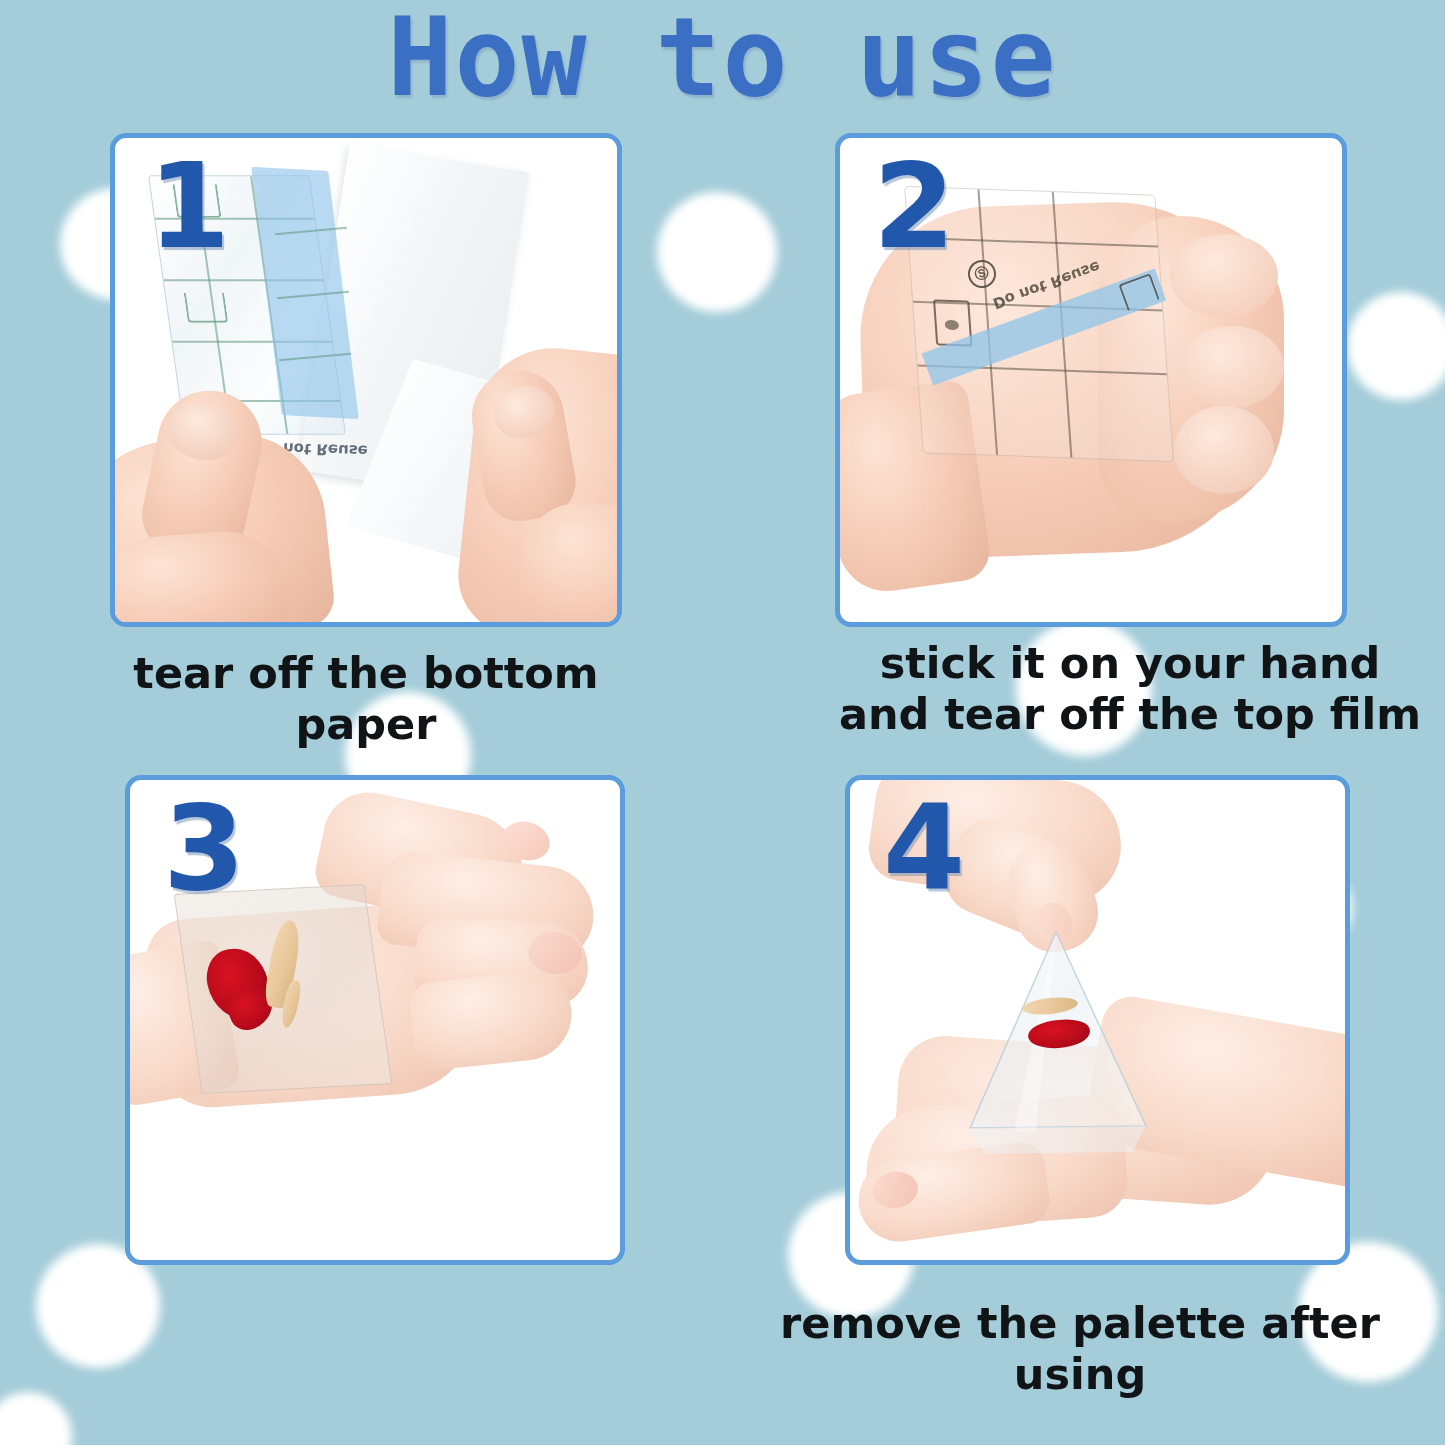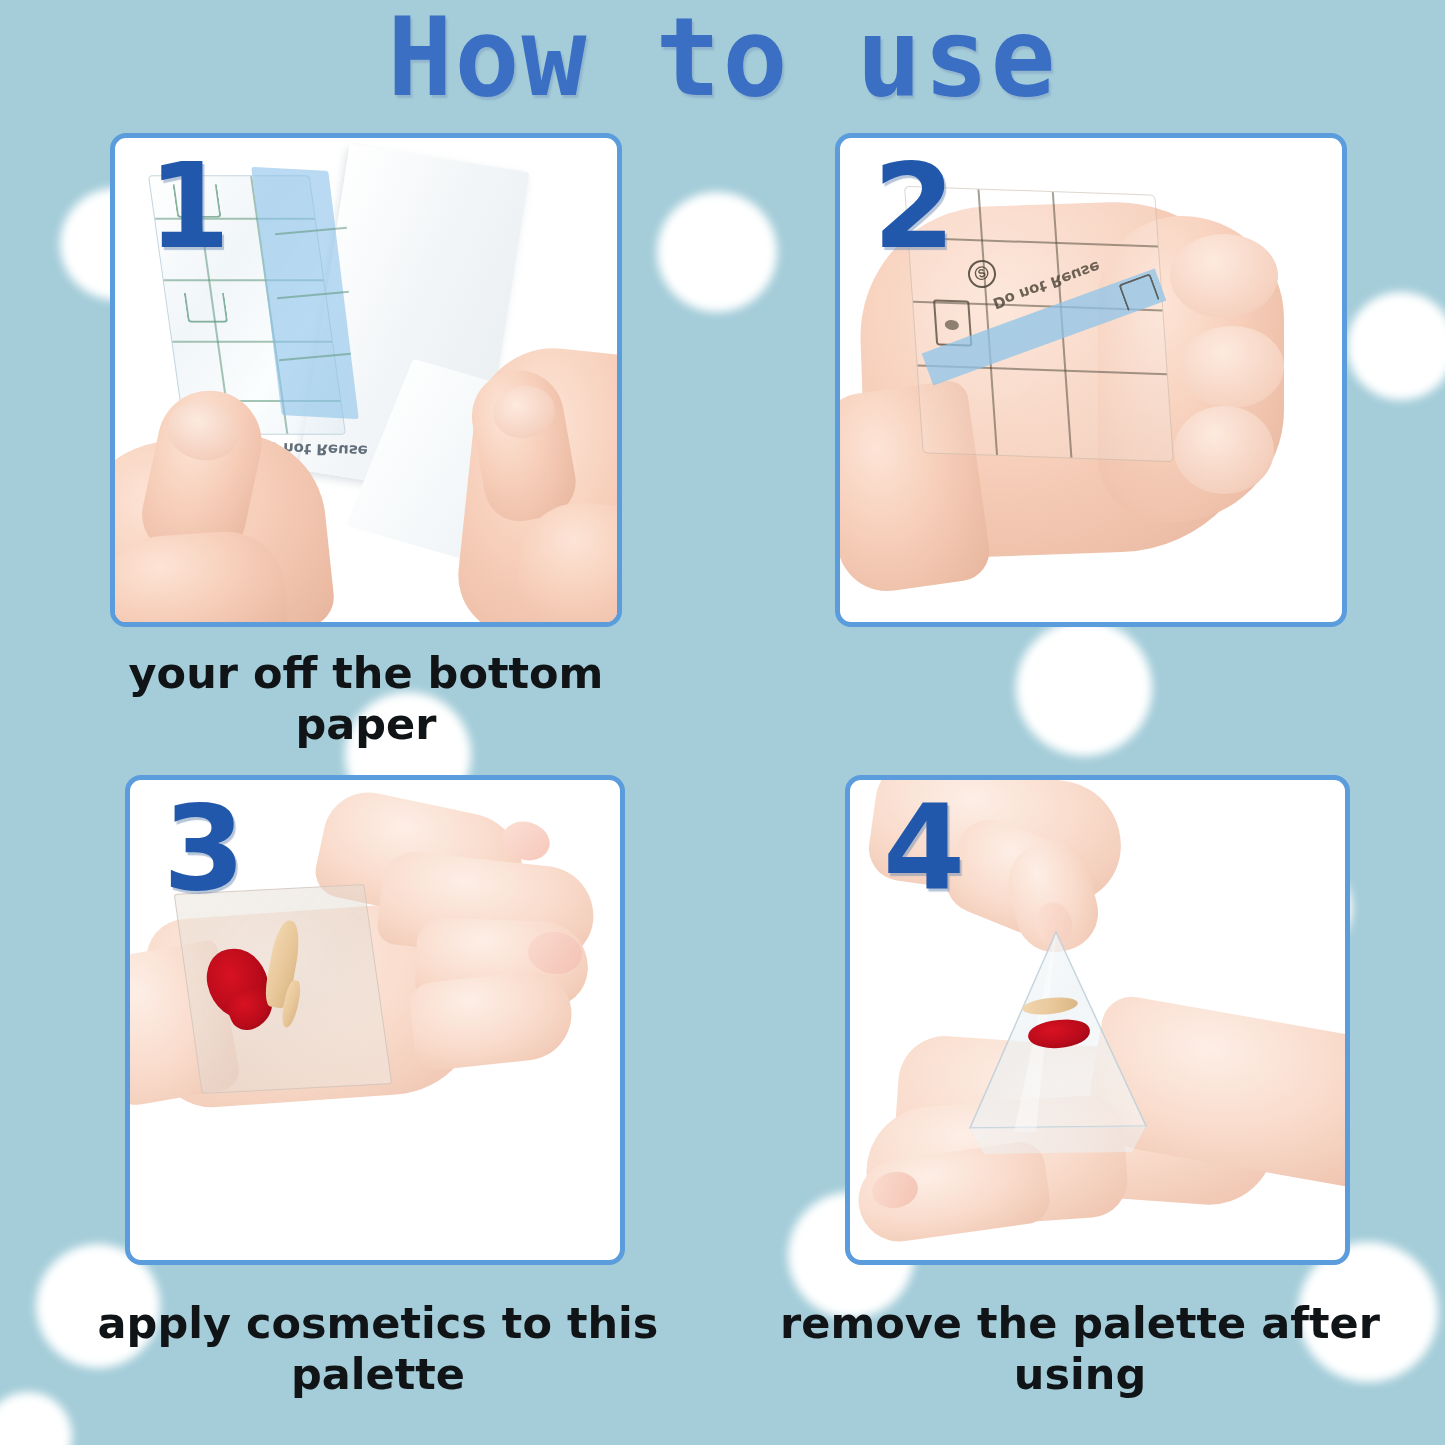--- a/index.html
+++ b/index.html
@@ -204,21 +204,21 @@
         <div class="skin" style="left:-20px;top:396px;width:190px;height:108px;border-radius:70px 60px 20px 20px;transform:rotate(-4deg);"></div>
 
         <div class="skin" style="left:352px;top:212px;width:200px;height:290px;border-radius:80px 40px 30px 60px;transform:rotate(6deg);"></div>
         <div class="skin" style="left:362px;top:232px;width:92px;height:150px;border-radius:46px 46px 36px 36px;transform:rotate(-10deg);"></div>
         <div style="position:absolute;left:378px;top:248px;width:62px;height:52px;border-radius:50%;background:radial-gradient(ellipse at 40% 35%,#fdeade 0%,#f5d0be 70%,#efc1ac 100%);transform:rotate(-10deg);"></div>
         <div class="skin" style="left:404px;top:366px;width:150px;height:132px;border-radius:60px 30px 20px 50px;transform:rotate(4deg);"></div>
       </div>
     </div>
     <div class="step-num">1</div>
   </div>
-  <div class="caption" style="left:60px;top:648px;width:612px;">your off the bottom paper</div>
+  <div class="caption" style="left:60px;top:648px;width:612px;">tear off the bottom paper</div>
 
   <div class="step" style="left:835px;top:133px;width:512px;height:494px;">
     <div class="panel">
       <div class="scene">
 
         <div class="skin" style="left:22px;top:66px;width:404px;height:350px;border-radius:130px 150px 150px 120px;transform:rotate(-2deg);"></div>
         <div class="skin" style="left:258px;top:78px;width:186px;height:306px;border-radius:90px 110px 120px 70px;"></div>
         <div style="position:absolute;left:330px;top:96px;width:108px;height:84px;border-radius:50%;background:radial-gradient(ellipse at 40% 32%,#fdeade 0%,#f6d2c0 70%,#eec3ae 100%);"></div>
         <div style="position:absolute;left:340px;top:188px;width:104px;height:82px;border-radius:50%;background:radial-gradient(ellipse at 40% 32%,#fdeade 0%,#f6d2c0 70%,#eec3ae 100%);"></div>
         <div style="position:absolute;left:334px;top:268px;width:100px;height:88px;border-radius:50%;background:radial-gradient(ellipse at 40% 32%,#fdeade 0%,#f4cfbd 70%,#ecbfa9 100%);"></div>
@@ -236,20 +236,22 @@
 
         <div class="bluestripe" style="left:80px;top:172px;width:248px;height:34px;transform:rotate(-20deg);opacity:.75;"></div>
         <div style="position:absolute;left:282px;top:140px;width:34px;height:28px;border:2px solid rgba(60,54,44,0.7);border-bottom:none;border-radius:4px 4px 0 0;transform:rotate(-20deg);"></div>
 
         <div class="microtext" style="left:150px;top:138px;font-size:15px;color:#4a4336;transform:rotate(160deg) scaleX(-1);opacity:.8;">Do not Reuse</div>
         <div class="noreuse" style="left:128px;top:122px;width:28px;height:28px;color:#4a4336;border-color:#4a4336;opacity:.85;transform:rotate(-20deg);">Ⓢ</div>
       </div>
     </div>
     <div class="step-num">2</div>
   </div>
+  <div class="caption" style="left:820px;top:638px;width:620px;">stick it on your hand
+and tear off the top film</div>
 
   <div class="step" style="left:125px;top:775px;width:500px;height:490px;">
     <div class="panel">
       <div class="scene">
 
         <div class="skin-pale" style="left:20px;top:130px;width:330px;height:190px;border-radius:40px 80px 90px 60px;transform:rotate(-4deg);"></div>
         <div class="skin-pale" style="left:-40px;top:170px;width:140px;height:150px;border-radius:30px 10px 20px 40px;transform:rotate(-10deg);"></div>
         <div class="skin-pale" style="left:190px;top:24px;width:204px;height:110px;border-radius:70px 90px 80px 40px;transform:rotate(12deg);"></div>
         <div class="skin-pale" style="left:250px;top:80px;width:214px;height:94px;border-radius:50px 80px 70px 30px;transform:rotate(6deg);"></div>
         <div class="skin-pale" style="left:286px;top:140px;width:172px;height:86px;border-radius:40px 70px 60px 30px;transform:rotate(2deg);"></div>
@@ -261,21 +263,20 @@
         <div class="film" style="left:58px;top:108px;width:190px;height:202px;transform:rotate(-8deg) skewY(5deg);background:linear-gradient(135deg,rgba(235,228,220,0.55) 0%,rgba(226,218,210,0.5) 55%,rgba(240,236,230,0.5) 100%);border:1px solid rgba(205,192,182,0.75);border-radius:3px;"></div>
 
         <div class="smear-red" style="left:78px;top:168px;width:60px;height:72px;border-radius:46% 58% 40% 62%;transform:rotate(-12deg);"></div>
         <div class="smear-red" style="left:98px;top:208px;width:46px;height:40px;border-radius:50% 40% 60% 40%;transform:rotate(-24deg);"></div>
         <div class="smear-beige" style="left:140px;top:140px;width:26px;height:88px;border-radius:46% 46% 30% 30%;transform:rotate(10deg);"></div>
         <div class="smear-beige" style="left:154px;top:200px;width:14px;height:48px;border-radius:40% 40% 50% 50%;transform:rotate(12deg);"></div>
       </div>
     </div>
     <div class="step-num">3</div>
   </div>
-  <div class="caption" style="left:20px;top:1298px;width:716px;">apply cosmetics to this palette</div>
 
   <div class="step" style="left:845px;top:775px;width:505px;height:490px;">
     <div class="panel">
       <div class="scene">
 
         <div class="skin-pale" style="left:46px;top:266px;width:380px;height:150px;border-radius:50px 90px 70px 50px;transform:rotate(4deg);"></div>
         <div class="skin-pale" style="left:242px;top:236px;width:290px;height:150px;border-radius:30px 10px 20px 60px;transform:rotate(10deg);"></div>
         <div class="skin-pale" style="left:16px;top:322px;width:260px;height:122px;border-radius:70px 40px 40px 60px;transform:rotate(-4deg);"></div>
         <div class="skin-pale" style="left:8px;top:372px;width:190px;height:82px;border-radius:50px 30px 30px 50px;transform:rotate(-8deg);"></div>
         <div style="position:absolute;left:22px;top:392px;width:46px;height:36px;border-radius:50%;background:linear-gradient(120deg,#fbdccf,#f3c3b3);transform:rotate(-10deg);"></div>

